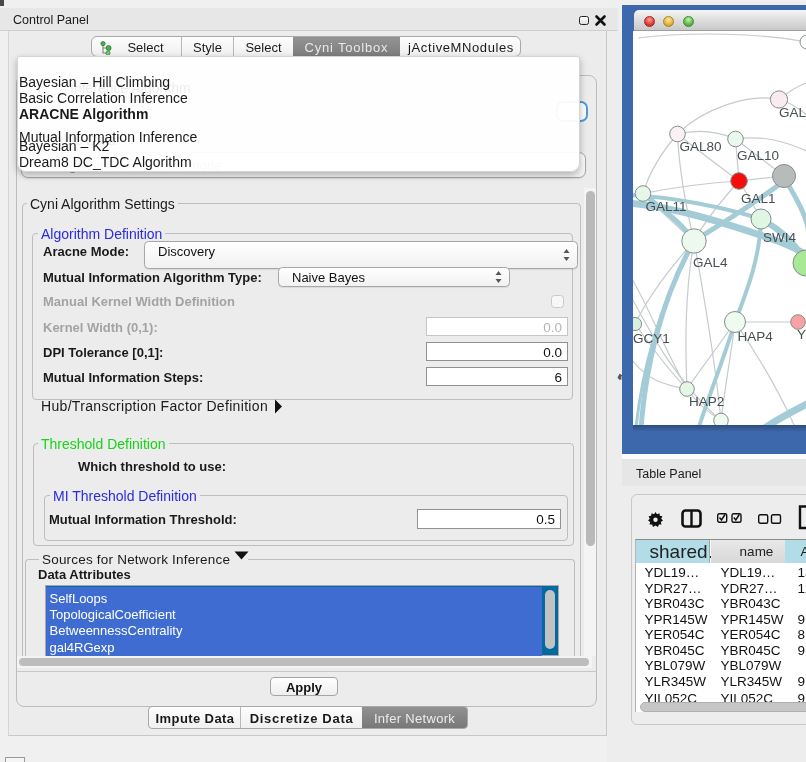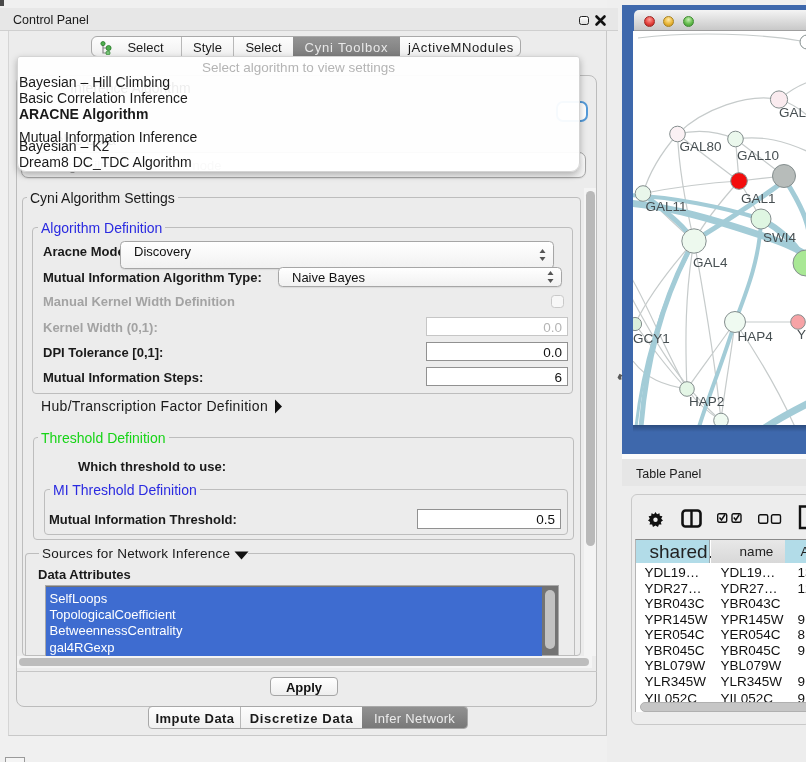--- a/index.html
+++ b/index.html
@@ -2,21 +2,21 @@
 <html><head>
 <meta charset="utf-8">
 <style>
 * { margin:0; padding:0; box-sizing:border-box; }
 html,body { width:806px; height:762px; overflow:hidden; background:#EDEDED;
   font-family:"Liberation Sans", sans-serif; }
 .abs { position:absolute; }
 #stage { position:relative; width:806px; height:762px; }
 .lbl { position:absolute; font-size:13px; color:#1a1a1a; white-space:nowrap; }
 .bold { font-weight:bold; }
-.group { position:absolute; border:1px solid #bdbdbd; border-radius:4px; }
+.group { position:absolute; border:1px solid #bdbdbd; border-radius:4px;margin-top:6px; }
 .gtitle { position:absolute; top:-8px; font-size:13px; background:#ECECEC; padding:0 3px; white-space:nowrap; }
 .combo { position:absolute; border:1px solid #a6a6a6; border-radius:4.5px;
   background:linear-gradient(#ffffff,#f1f1f1); box-shadow:0 1px 1px rgba(0,0,0,0.08); }
 .combo .ct { position:absolute; left:13px; top:0; font-size:13px; color:#111; line-height:19px; }
 .carrows { position:absolute; right:7px; top:50%; width:7px; height:12px; margin-top:-6px; }
 .field { position:absolute; border:1px solid #919191; background:#fff; font-size:13.5px;
   text-align:right; color:#111; }
 .fv { position:absolute; right:5px; top:50%; transform:translateY(-50%); }
 </style>
 </head>
@@ -62,29 +62,29 @@
 
   <div class="group" style="left:22px;top:197px;width:559px;height:459px;">
     <div class="gtitle" style="left:4px;color:#1a1a1a;font-size:14px;">Cyni Algorithm Settings</div>
   </div>
 
   <div class="group" style="left:32px;top:227px;width:541px;height:167px;">
     <div class="gtitle" style="left:5px;color:#2a2ae0;font-size:14px;">Algorithm Definition</div>
   </div>
 
   <div class="lbl bold" style="left:43px;top:244px;">Aracne Mode:</div>
-  <div class="combo" style="left:120px;top:241px;width:434px;height:28px;text-align:center;">
+  <div class="combo" style="left:144px;top:241px;width:434px;height:28px;text-align:center;">
     <div class="ct">Discovery</div>
     <svg class="carrows" viewBox="0 0 7 12">
         <path d="M3.5 0 L6.5 4 L0.5 4 Z M3.5 12 L6.5 8 L0.5 8 Z" fill="#555"></path>
       </svg>
   </div>
 
   <div class="lbl bold" style="left:43px;top:270px;">Mutual Information Algorithm Type:</div>
-  <div class="combo" style="left:278px;top:267px;width:284px;height:20px;">
+  <div class="combo" style="left:278px;top:267px;width:232px;height:20px;">
     <div class="ct">Naive Bayes</div>
     <svg class="carrows" viewBox="0 0 7 12">
         <path d="M3.5 0 L6.5 4 L0.5 4 Z M3.5 12 L6.5 8 L0.5 8 Z" fill="#555"></path>
       </svg>
   </div>
 
   <div class="lbl bold" style="left:43px;top:294px;color:#a3a3a3;">Manual Kernel Width Definition</div>
   <div class="abs" style="left:551px;top:295px;width:13px;height:13px;border:1px solid #c9c9c9;border-radius:3.5px;background:#f7f7f7;"></div>
 
   <div class="lbl bold" style="left:43px;top:320px;color:#a3a3a3;">Kernel Width (0,1):</div>
@@ -120,21 +120,21 @@
     </div>
 
   <div class="group" style="left:25px;top:553px;width:550px;height:103px;border-bottom:none;border-bottom-left-radius:0;border-bottom-right-radius:0;">
     <div class="gtitle" style="left:13px;color:#1a1a1a;font-size:13.5px;padding-right:18px;letter-spacing:0.2px;">Sources for Network Inference</div>
   </div>
   <svg class="abs" style="left:234px;top:551px;" width="15" height="9" viewBox="0 0 15 9">
       <path d="M0.5 0.5 L14.5 0.5 L7.5 8.5 Z" fill="#111"></path>
     </svg>
   <div class="lbl bold" style="left:38px;top:567px;">Data Attributes</div>
 
-  <div class="abs" style="left:45px;top:585px;width:514px;height:71px;border:1px solid #a9a9a9;background:#737373;">
+  <div class="abs" style="left:45px;top:585px;width:514px;height:71px;border:1px solid #a9a9a9;background:#0369a1;">
     <div class="abs" style="left:0;top:1px;width:496px;height:70px;background:#3E6CD0;"></div>
     <div class="lbl" style="left:3.5px;top:5px;color:#fff;">SelfLoops</div>
     <div class="lbl" style="left:3.5px;top:21px;color:#fff;">TopologicalCoefficient</div>
     <div class="lbl" style="left:3.5px;top:37px;color:#fff;">BetweennessCentrality</div>
     <div class="lbl" style="left:3.5px;top:54px;color:#fff;">gal4RGexp</div>
     <div class="abs" style="left:499px;top:4px;width:10px;height:59px;background:#c2c2c2;border-radius:5px;"></div>
   </div>
 
   <div class="abs" style="left:17px;top:656px;width:575px;height:12px;background:#f4f4f4;"></div>
   <div class="abs" style="left:19px;top:658px;width:570px;height:8px;background:#bdbdbd;border-radius:4px;"></div>
@@ -153,21 +153,20 @@
     <div class="lbl bold" style="left:0;top:3.5px;width:92px;text-align:center;letter-spacing:0.4px;">Impute Data</div>
     <div class="lbl bold" style="left:92px;top:3.5px;width:121px;text-align:center;letter-spacing:0.7px;">Discretize Data</div>
     <div class="lbl bold" style="left:213px;top:3.5px;width:105px;text-align:center;color:#ececec;font-weight:normal;letter-spacing:0.3px;">Infer Network</div>
   </div>
 
   <div class="abs" style="left:5px;top:757px;width:20px;height:10px;border:1px solid #9a9a9a;background:#f5f5f5;"></div>
 
   <div class="abs" style="left:17px;top:56px;width:563px;height:116px;background:rgba(255,255,255,0.95);border:1px solid #d4d4d4;border-radius:3px 3px 9px 9px;box-shadow:0 3px 7px rgba(0,0,0,0.28);z-index:20;">
     <div style="position:absolute;left:52px;top:23px;font-size:14px;color:rgba(120,120,120,0.13);">Inference Algorithm</div>
     <div style="position:absolute;left:31px;top:75px;font-size:14px;color:rgba(120,120,120,0.12);">Table Data</div>
-    <div style="position:absolute;left:0;top:3px;width:100%;text-align:center;font-size:13.5px;color:#b4b4b4;">Select algorithm to view settings</div>
     <div class="lbl" style="left:1px;top:17px;font-size:14px;">Bayesian – Hill Climbing</div>
     <div class="lbl" style="left:1px;top:33px;font-size:14px;">Basic Correlation Inference</div>
     <div class="lbl bold" style="left:1px;top:49px;font-size:14px;">ARACNE Algorithm</div>
     <div class="lbl" style="left:1px;top:72px;font-size:14px;">Mutual Information Inference</div>
     <div class="lbl" style="left:1px;top:81px;font-size:14px;">Bayesian – K2</div>
     <div class="lbl" style="left:1px;top:97px;font-size:14px;">Dream8 DC_TDC Algorithm</div>
   </div>
 
   <div class="abs" style="left:607px;top:31px;width:199px;height:731px;background:#EDEDED;"></div>
   <div class="abs" style="left:607px;top:0;width:199px;height:8px;background:#EFEFEF;"></div>

